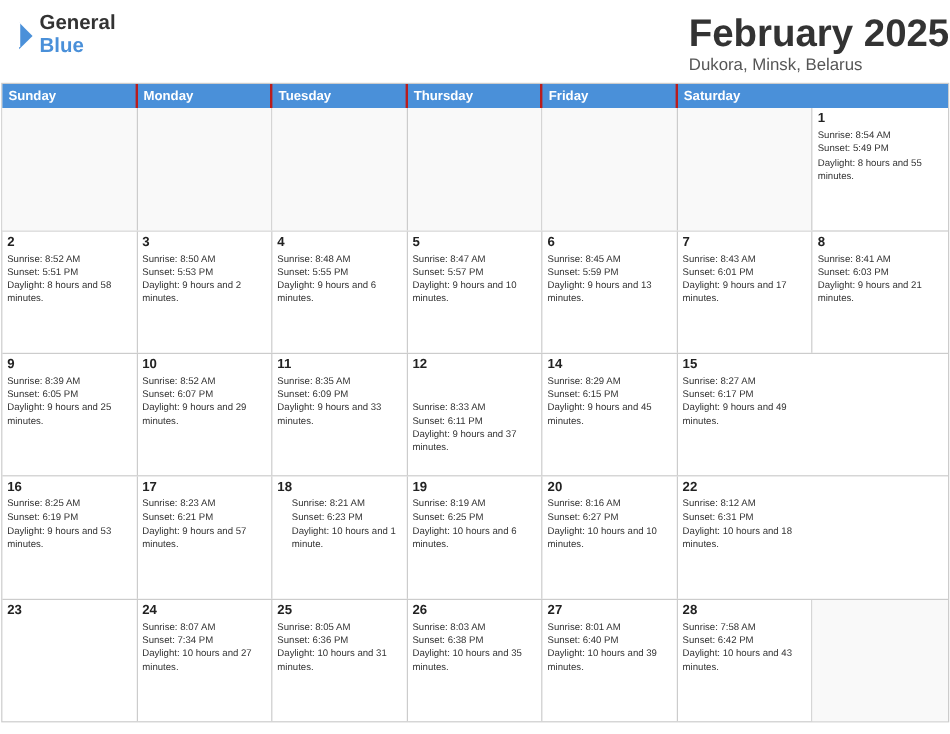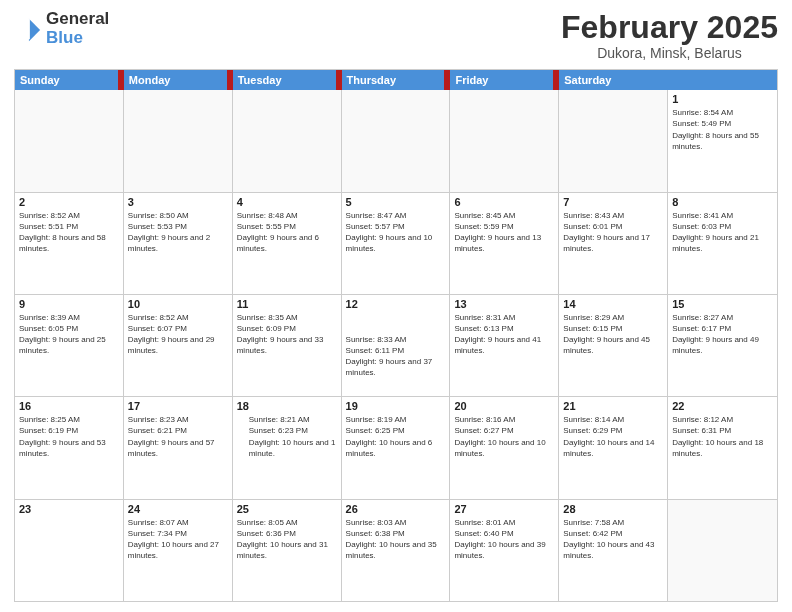--- a/index.html
+++ b/index.html
@@ -6,21 +6,21 @@
     body {
       font-family: Arial, sans-serif;
       background: #fff;
       width: 792px;
       height: 612px;
       overflow: hidden;
     }
     .page {
       width: 792px;
       height: 612px;
-      padding: 10px 14px;
+      padding: 10px 1px;
       display: flex;
       flex-direction: column;
     }
     .header {
       display: flex;
       justify-content: space-between;
       align-items: flex-start;
       margin-bottom: 8px;
     }
     .logo {
@@ -31,21 +31,21 @@
     .logo-text {
       display: flex;
       flex-direction: column;
       line-height: 1.1;
     }
     .logo-icon {
       width: 28px;
       height: 28px;
     }
     .title-block {
-      text-align: center;
+      text-align: left;
     }
     .month-title {
       font-size: 32px;
       font-weight: bold;
       color: #333;
       line-height: 1.1;
     }
     .location {
       font-size: 14px;
       color: #555;
@@ -59,21 +59,21 @@
       display: grid;
       grid-template-columns: repeat(7, 1fr);
       background: #4a90d9;
     }
     .cal-header-cell {
       color: #fff;
       font-size: 11px;
       font-weight: bold;
       text-align: left;
       padding: 4px 5px;
-      border-right: 6px solid #b91c1c;
+      border-right: 2px solid #b91c1c;
     }
     .cal-header-cell:last-child { border-right: none; }
     .cal-body {
       flex: 1;
       display: flex;
       flex-direction: column;
     }
     .cal-row {
       display: grid;
       grid-template-columns: repeat(7, 1fr);
@@ -216,26 +216,20 @@
 Sunset: 6:09 PM
 Daylight: 9 hours and 33 minutes.</div>
           </div>
           <div class="cal-cell">
             <span class="day-num">12</span>
             <div class="day-info" style="white-space: pre-line; margin-top: 24px;">Sunrise: 8:33 AM
 Sunset: 6:11 PM
 Daylight: 9 hours and 37 minutes.</div>
           </div>
           <div class="cal-cell">
-            <span class="day-num">13</span>
-            <div class="day-info" style="white-space: pre-line;">Sunrise: 8:31 AM
-Sunset: 6:13 PM
-Daylight: 9 hours and 41 minutes.</div>
-          </div>
-          <div class="cal-cell">
             <span class="day-num">14</span>
             <div class="day-info" style="white-space: pre-line;">Sunrise: 8:29 AM
 Sunset: 6:15 PM
 Daylight: 9 hours and 45 minutes.</div>
           </div>
           <div class="cal-cell">
             <span class="day-num">15</span>
             <div class="day-info" style="white-space: pre-line;">Sunrise: 8:27 AM
 Sunset: 6:17 PM
 Daylight: 9 hours and 49 minutes.</div>
@@ -264,26 +258,20 @@
             <span class="day-num">19</span>
             <div class="day-info" style="white-space: pre-line;">Sunrise: 8:19 AM
 Sunset: 6:25 PM
 Daylight: 10 hours and 6 minutes.</div>
           </div>
           <div class="cal-cell">
             <span class="day-num">20</span>
             <div class="day-info" style="white-space: pre-line;">Sunrise: 8:16 AM
 Sunset: 6:27 PM
 Daylight: 10 hours and 10 minutes.</div>
-          </div>
-          <div class="cal-cell">
-            <span class="day-num">21</span>
-            <div class="day-info" style="white-space: pre-line;">Sunrise: 8:14 AM
-Sunset: 6:29 PM
-Daylight: 10 hours and 14 minutes.</div>
           </div>
           <div class="cal-cell">
             <span class="day-num">22</span>
             <div class="day-info" style="white-space: pre-line;">Sunrise: 8:12 AM
 Sunset: 6:31 PM
 Daylight: 10 hours and 18 minutes.</div>
           </div>
         </div>
         <div class="cal-row">
           <div class="cal-cell">

